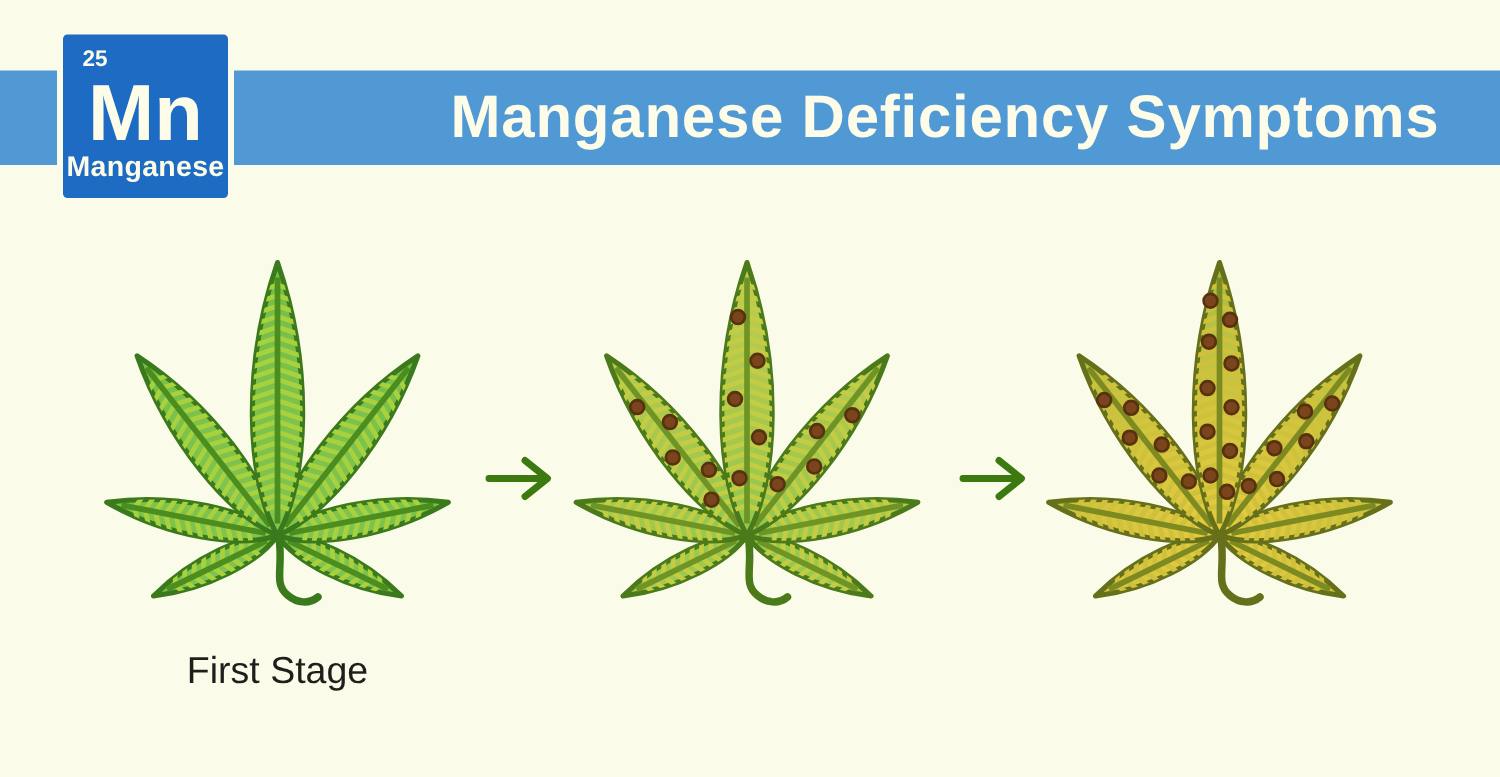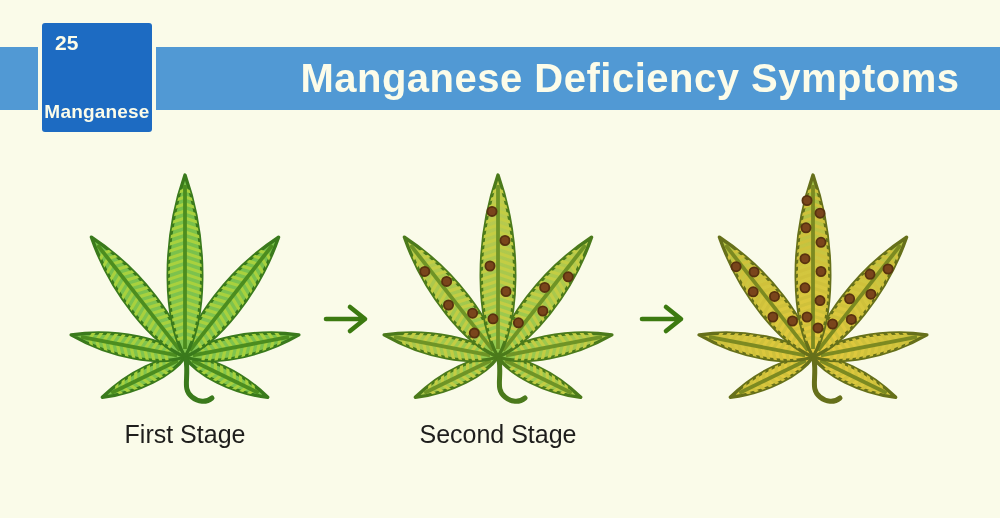--- a/index.html
+++ b/index.html
@@ -7,45 +7,46 @@
   .canvas{position:relative;width:1000px;height:518px;background:var(--bg,#fafbe9);overflow:hidden;}
 
   
   .banner{position:absolute;top:47px;left:0;width:1000px;height:63px;background:var(--banner,#5199d4);}
   .banner-title{position:absolute;left:300px;top:0;width:660px;height:63px;line-height:63px;
     text-align:center;font-size:40px;font-weight:bold;color:var(--light,#fcfce9);letter-spacing:.5px;}
 
   
   .tile{position:absolute;left:42px;top:23px;width:110px;height:109px;background:var(--tile,#1d6bc2);
     border-radius:3px;box-shadow:0 0 0 4px var(--bg,#fafbe9);color:var(--light,#fcfce9);z-index:2;}
-  .tile .num{position:absolute;top:8px;left:13px;font-size:21px;font-weight:600;}
+  .tile .num{position:absolute;top:8px;left:13px;font-size:15px;font-weight:600;}
   .tile .sym{position:absolute;top:22px;left:0;width:100%;text-align:center;font-size:53px;font-weight:bold;}
   .tile .nm{position:absolute;bottom:9px;left:0;width:100%;text-align:center;font-size:19px;font-weight:600;letter-spacing:.2px;}
 
   
   .stage{position:absolute;top:167px;width:250px;}
   .stage.s0{left:60px}.stage.s1{left:373px}.stage.s2{left:688px}
   .leaf-holder{width:250px;height:252px;}
-  .stage-label{margin-top:1px;width:250px;text-align:center;font-size:25px;font-weight:500;color:var(--label,#1e1e1c);}
+  .stage-label{margin-top:14px;width:250px;text-align:center;font-size:25px;font-weight:500;color:var(--label,#1e1e1c);}
 
   
   .arrow{position:absolute;top:303px;width:48px;height:32px;}
   .arrow.a0{left:323px}.arrow.a1{left:639px}
 </style>
 </head>
 <body>
 
 <div class="canvas">
 
   <div class="banner">
     <div class="banner-title">Manganese Deficiency Symptoms</div>
   </div>
 
   <div class="tile">
     <div class="num">25</div>
+    <div class="sym">Mn</div>
     <div class="nm">Manganese</div>
   </div>
 
   <div class="stage s0">
     <div class="leaf-holder" id="leaf0"><svg viewBox="-125 -190 250 252" width="250" height="252">
           <defs>
             <radialGradient id="g0" cx="0" cy="0" r="195" gradientUnits="userSpaceOnUse">
               <stop offset="0" stop-color="#83c551"></stop>
               <stop offset="0.45" stop-color="#7cc24d"></stop>
               <stop offset="1" stop-color="#72bd47"></stop>
@@ -214,21 +215,20 @@
           <circle cx="-73.2" cy="-85.6" r="4.6" fill="#7a451c" stroke="#58320f" stroke-width="1.8"></circle>
           <circle cx="-51.4" cy="-75.6" r="4.6" fill="#7a451c" stroke="#58320f" stroke-width="1.8"></circle>
           <circle cx="-49.5" cy="-52.0" r="4.6" fill="#7a451c" stroke="#58320f" stroke-width="1.8"></circle>
           <circle cx="-25.4" cy="-43.8" r="4.6" fill="#7a451c" stroke="#58320f" stroke-width="1.8"></circle>
           <circle cx="-23.7" cy="-23.9" r="4.6" fill="#7a451c" stroke="#58320f" stroke-width="1.8"></circle>
           <circle cx="70.2" cy="-80.2" r="4.6" fill="#7a451c" stroke="#58320f" stroke-width="1.8"></circle>
           <circle cx="46.7" cy="-69.6" r="4.6" fill="#7a451c" stroke="#58320f" stroke-width="1.8"></circle>
           <circle cx="44.8" cy="-46.0" r="4.6" fill="#7a451c" stroke="#58320f" stroke-width="1.8"></circle>
           <circle cx="20.4" cy="-34.2" r="4.6" fill="#7a451c" stroke="#58320f" stroke-width="1.8"></circle>
         </svg></div>
-    <div class="stage-label">Second Stage</div>
   </div>
 
   <div class="stage s2">
     <div class="leaf-holder" id="leaf2"><svg viewBox="-125 -190 250 252" width="250" height="252">
           <defs>
             <radialGradient id="g2" cx="0" cy="0" r="195" gradientUnits="userSpaceOnUse">
               <stop offset="0" stop-color="#e8ca3c"></stop>
               <stop offset="0.45" stop-color="#d2c63f"></stop>
               <stop offset="1" stop-color="#95bd47"></stop>
             </radialGradient>

